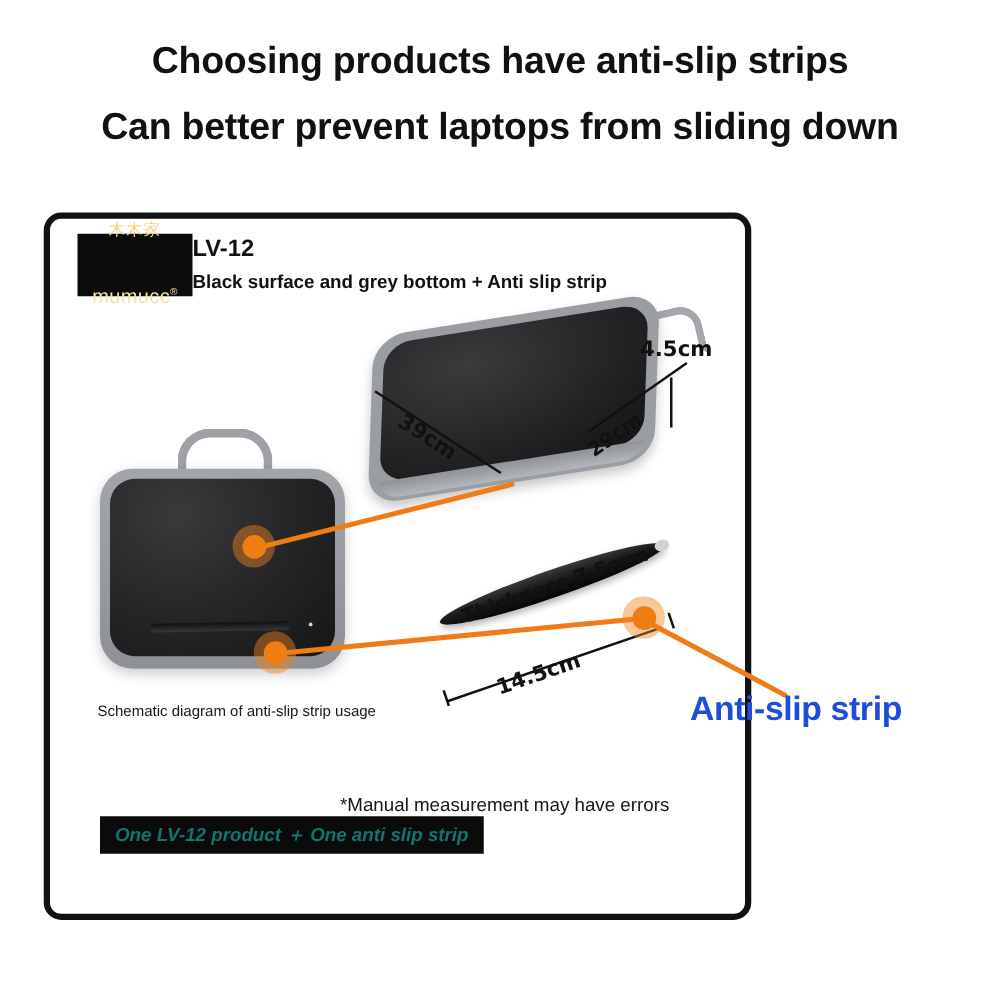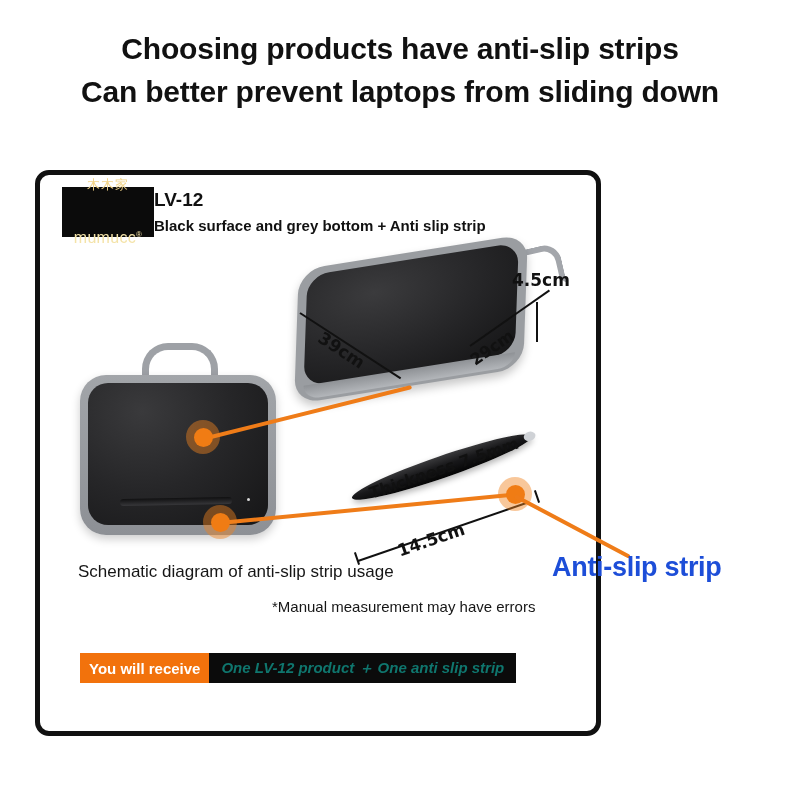--- a/index.html
+++ b/index.html
@@ -18,21 +18,21 @@
     text-align:center;
   }
   .heading-line{
     font-size:30px;
     font-weight:bold;
     color:#111111;
     letter-spacing:-0.2px;
     line-height:1.42;
     white-space:nowrap;
   }
-  .heading-line.l2{ font-size:30px; }
+  .heading-line.l2{ font-size:30px;margin-top:10px; }
 
   
   .card{
     position:absolute;
     left:35px; top:170px;
     width:566px; height:566px;
     border:5px solid #111111;
     border-radius:14px;
     box-sizing:border-box;
     background:#ffffff;
@@ -212,21 +212,21 @@
     position:absolute;
     height:4px;
     background:#ef7c18;
     transform-origin:left center;
     border-radius:2px;
   }
 
   
   .caption{
     position:absolute;
-    font-size:17px;
+    font-size:12px;
     color:#161616;
     white-space:nowrap;
   }
   .note{
     position:absolute;
     font-size:15px;
     color:#161616;
     white-space:nowrap;
   }
   .anti-slip-label{
@@ -361,18 +361,17 @@
 <div class="hotspot" style="left:186px;top:420px;"></div>
 
 <div class="leader" style="left:220px;top:521px;width:295px;transform:rotate(-5.5deg);"></div>
 <div class="hotspot" style="left:203px;top:505px;"></div>
 <div class="hotspot" style="left:498px;top:477px;"></div>
 
 <div class="leader" style="left:515px;top:494px;width:130px;transform:rotate(28deg);"></div>
 
 <div class="anti-slip-label">Anti-slip strip</div>
 
-<div class="note" style="left:272px;top:598px;">*Manual measurement may have errors</div>
+<div class="note" style="left:272px;top:636px;">*Manual measurement may have errors</div>
 
 <div class="receive-bar">
-  <div class="receive-left">You will receive</div>
   <div class="receive-right">One LV-12 product ＋ One anti slip strip</div>
 </div>
 
 </body></html>

